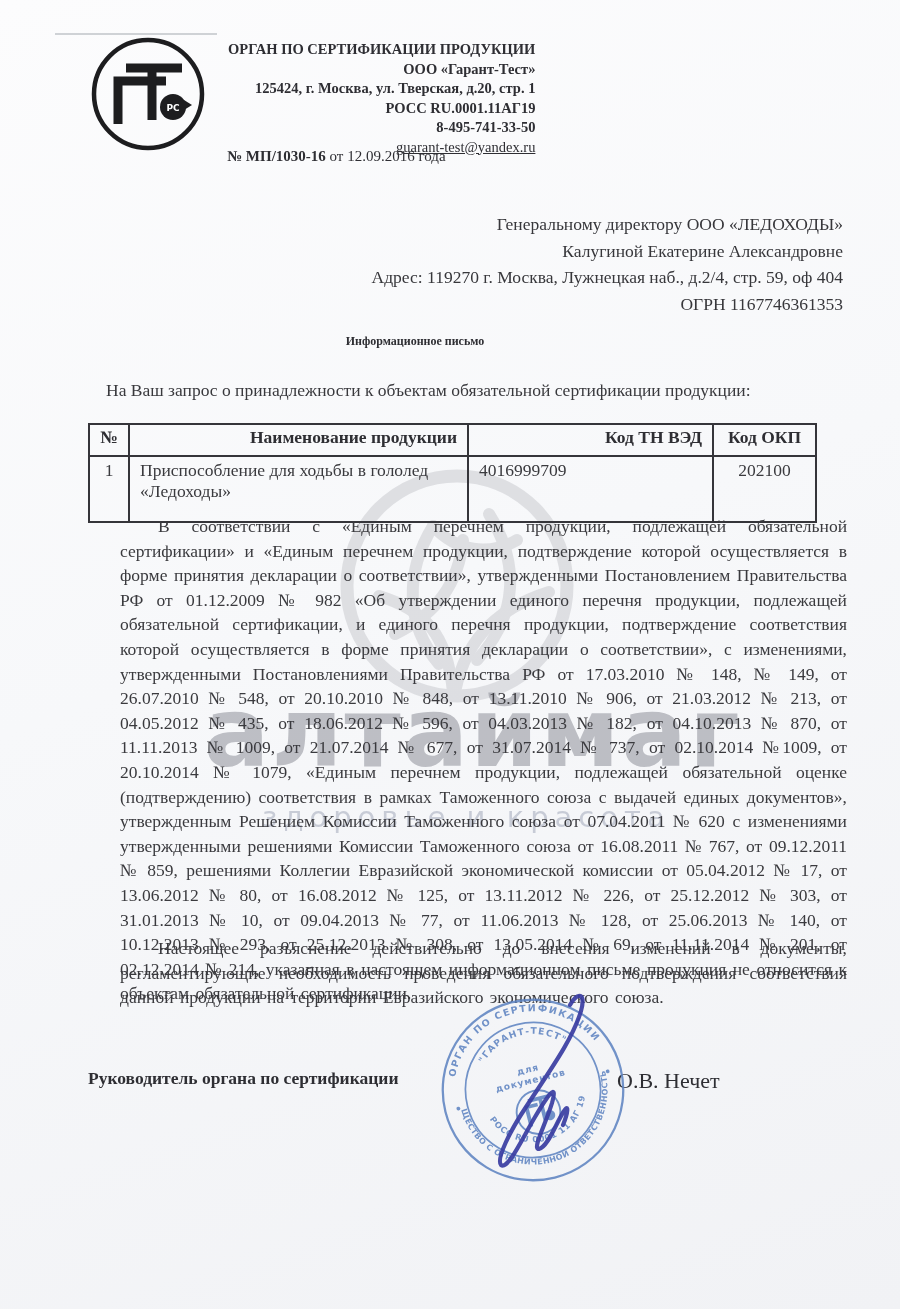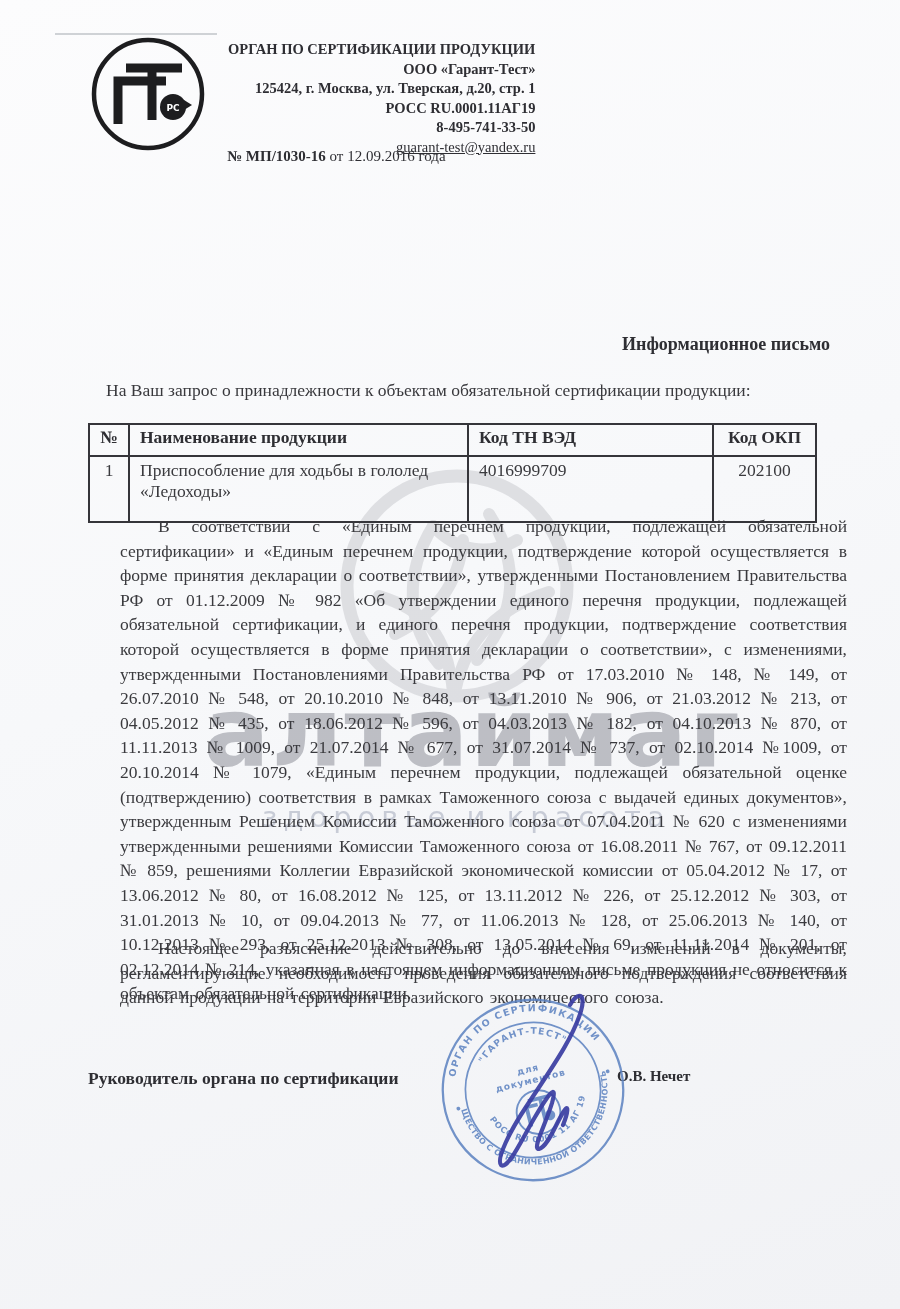--- a/index.html
+++ b/index.html
@@ -24,33 +24,33 @@
   .scan-line{left:55px;top:33px;width:162px;height:2px;background:#9aa0a6;opacity:.45;}
   
   .content{position:absolute;inset:0;z-index:1;}
   .letterhead{left:88px;top:34px;display:flex;gap:20px;position:absolute;}
   .lh-logo{width:120px;height:120px;flex:0 0 auto;}
   .lh-text{font-size:14.5px;line-height:19.5px;font-weight:700;color:#2e2e33;padding-top:6px;text-align:right;}
   .lh-text .email{font-weight:400;text-decoration:underline;color:#2e2e33;}
   .ref-line{left:227px;top:148px;font-size:15px;color:#2e2e33;position:absolute;}
   .ref-num{font-weight:700;}
   .recipient{right:57px;top:211px;text-align:right;font-size:17.5px;line-height:26.5px;position:absolute;color:#37373b;}
-  .doc-title{left:0;right:70px;top:334px;text-align:right;font-weight:700;font-size:18px;position:absolute;color:#2e2e33;}
+  .doc-title{left:0;right:70px;top:334px;text-align:center;font-weight:700;font-size:12px;position:absolute;color:#2e2e33;}
   .intro{left:80px;top:380px;width:727px;text-indent:26px;font-size:17.5px;position:absolute;}
   table.products{position:absolute;left:88px;top:423px;width:727px;border-collapse:collapse;table-layout:fixed;}
   table.products th,table.products td{border:2px solid #35353a;font-size:17.5px;vertical-align:top;}
-  table.products th{font-weight:700;color:#2e2e33;padding:2px 10px;text-align:left;height:26px;}
+  table.products th{font-weight:700;color:#2e2e33;padding:2px 10px;text-align:right;height:26px;}
   table.products td{padding:3px 10px;height:58px;color:#3a3a3e;}
   .c-center{text-align:center !important;}
   .body-par{position:absolute;left:88px;width:727px;font-size:17.5px;line-height:24.6px;
     text-align:justify;text-indent:38px;word-spacing:2px;color:#3a3a3e;margin-left:32px;}
   .p1{top:514px;}
   .p2{top:936px;}
   .sig-label{position:absolute;left:88px;top:1068px;font-weight:700;font-size:17.5px;color:#2e2e33;}
-  .sig-name{position:absolute;left:617px;top:1068px;font-weight:700;font-size:15px;color:#2e2e33;}
+  .sig-name{position:absolute;left:617px;top:1068px;font-weight:400;font-size:22px;color:#2e2e33;}
   
   .stamp-layer{position:absolute;inset:0;z-index:2;pointer-events:none;}
   .stamp{left:438px;top:995px;width:190px;height:190px;position:absolute;opacity:.85;}
   .scribble{left:452px;top:983px;width:160px;height:210px;position:absolute;opacity:.92;}
 </style>
 </head>
 <body>
 
 <div class="page">
 
@@ -88,20 +88,26 @@
         <div>РОСС RU.0001.11АГ19</div>
         <div>8-495-741-33-50</div>
         <div><span class="email">guarant-test@yandex.ru</span></div>
       </div>
     </div>
 
     <div class="ref-line">
       <span class="ref-num">№ МП/1030-16</span><span> от 12.09.2016 года</span>
     </div>
 
+    <div class="recipient">
+      <div>Генеральному директору ООО «ЛЕДОХОДЫ»</div>
+      <div>Калугиной Екатерине Александровне</div>
+      <div>Адрес: 119270 г. Москва, Лужнецкая наб., д.2/4, стр. 59, оф 404</div>
+      <div>ОГРН  1167746361353</div>
+    </div>
 
     <div class="doc-title">Информационное письмо</div>
 
     <div class="intro">На Ваш запрос о принадлежности к объектам обязательной сертификации продукции:</div>
 
     <table class="products">
       <colgroup>
         <col style="width:40px">
           <col style="width:339px">
           <col style="width:245px">

